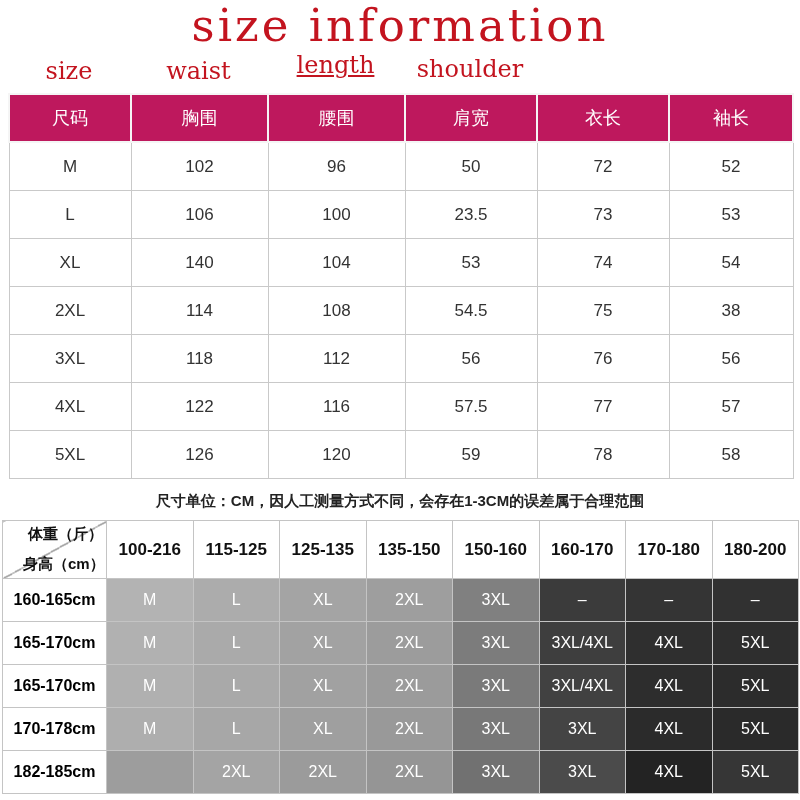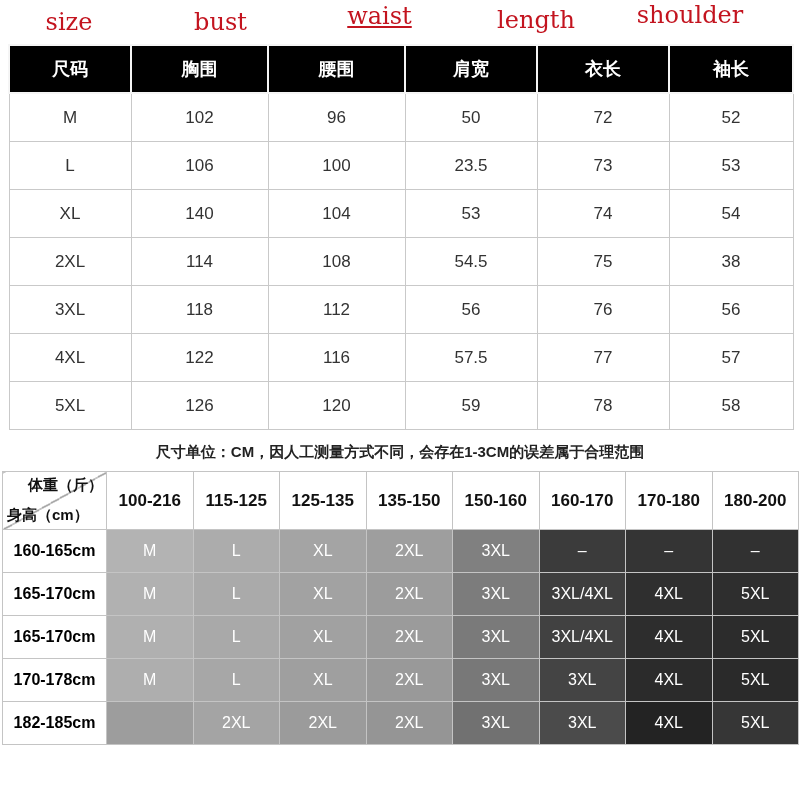--- a/index.html
+++ b/index.html
@@ -12,38 +12,38 @@
 
   
   .title {
     margin:2px 0 0 0; text-align:center;
     font-family:"DejaVu Serif", serif; font-weight:400;
     font-size:45px; line-height:1.05; letter-spacing:3px;
     color:#c3141f;
   }
   .en-labels {
     display:flex; width:784px; margin:3px 8px 0 8px; height:33px;
-    font-family:"DejaVu Serif", serif; font-size:24px; color:#c3141f;gap:22px;
+    font-family:"DejaVu Serif", serif; font-size:24px; color:#c3141f;
   }
   .en-label { display:flex; align-items:flex-end; justify-content:center; }
   .en-label:nth-child(1){ width:122px; }
   .en-label:nth-child(2){ width:137px; }
   .en-label:nth-child(3){ width:137px; transform:translateY(-6px);text-decoration:underline; }
   .en-label:nth-child(4){ width:132px; transform:translateY(-2px); }
   .en-label:nth-child(5){ width:132px; transform:translateY(-7px); }
   .en-label:nth-child(6){ width:124px; transform:translateY(1px); }
 
   
   #size-table {
     width:784px; margin:8px 8px 0 8px;
     border-collapse:collapse; table-layout:fixed;
   }
   #size-table th {
-    background:#000000; color:#ffffff;
-    font-size:18px; font-weight:700; height:44px;
+    background:#be185d; color:#ffffff;
+    font-size:18px; font-weight:400; height:44px;
     border:2px solid #f5f5f5;
   }
   #size-table td {
     height:45px; text-align:center; vertical-align:middle;
     font-size:17px; color:#333333; background:#ffffff;
     border:1px solid #c9c9c9;
   }
 
   
   .note {
@@ -58,39 +58,39 @@
   }
   #fit-table th, #fit-table td { border:1px solid #c4c4c4; }
   #fit-table thead th {
     background:#ffffff; color:#111111; height:55px;
     font-size:17px; font-weight:700; text-align:center; vertical-align:middle;
   }
   #fit-table thead th.corner { position:relative; padding:0;
     background-image:linear-gradient(to bottom right, transparent 49.4%, #8a8a8a 49.4%, #8a8a8a 50.6%, transparent 50.6%);
   }
   .corner-top  { position:absolute; top:4px;  right:3px; font-size:15px; font-weight:700; color:#111; }
-  .corner-bottom{ position:absolute; bottom:4px; left:4px; font-size:15px; font-weight:700; color:#111; }
+  .corner-bottom{ position:absolute; bottom:4px; left:20px; font-size:15px; font-weight:700; color:#111; }
   #fit-table tbody th {
     background:#ffffff; color:#000000; height:40px;
     font-size:16px; font-weight:700; text-align:center; vertical-align:middle;
   }
   #fit-table tbody td {
     height:40px; text-align:center; vertical-align:middle;
     color:#ffffff; font-size:16px; font-weight:400;
   }
 </style>
 </head>
 <body>
 
 <div class="page">
 
+  <h1 class="title">size information</h1>
 
   <div class="en-labels">
       <span class="en-label">size</span>
-      <span class="en-label">bust</span>
       <span class="en-label">waist</span>
       <span class="en-label">length</span>
       <span class="en-label">shoulder</span>
     </div>
 
   <table id="size-table">
     <colgroup>
         <col style="width: 122px;">
         <col style="width: 137px;">
         <col style="width: 137px;">

